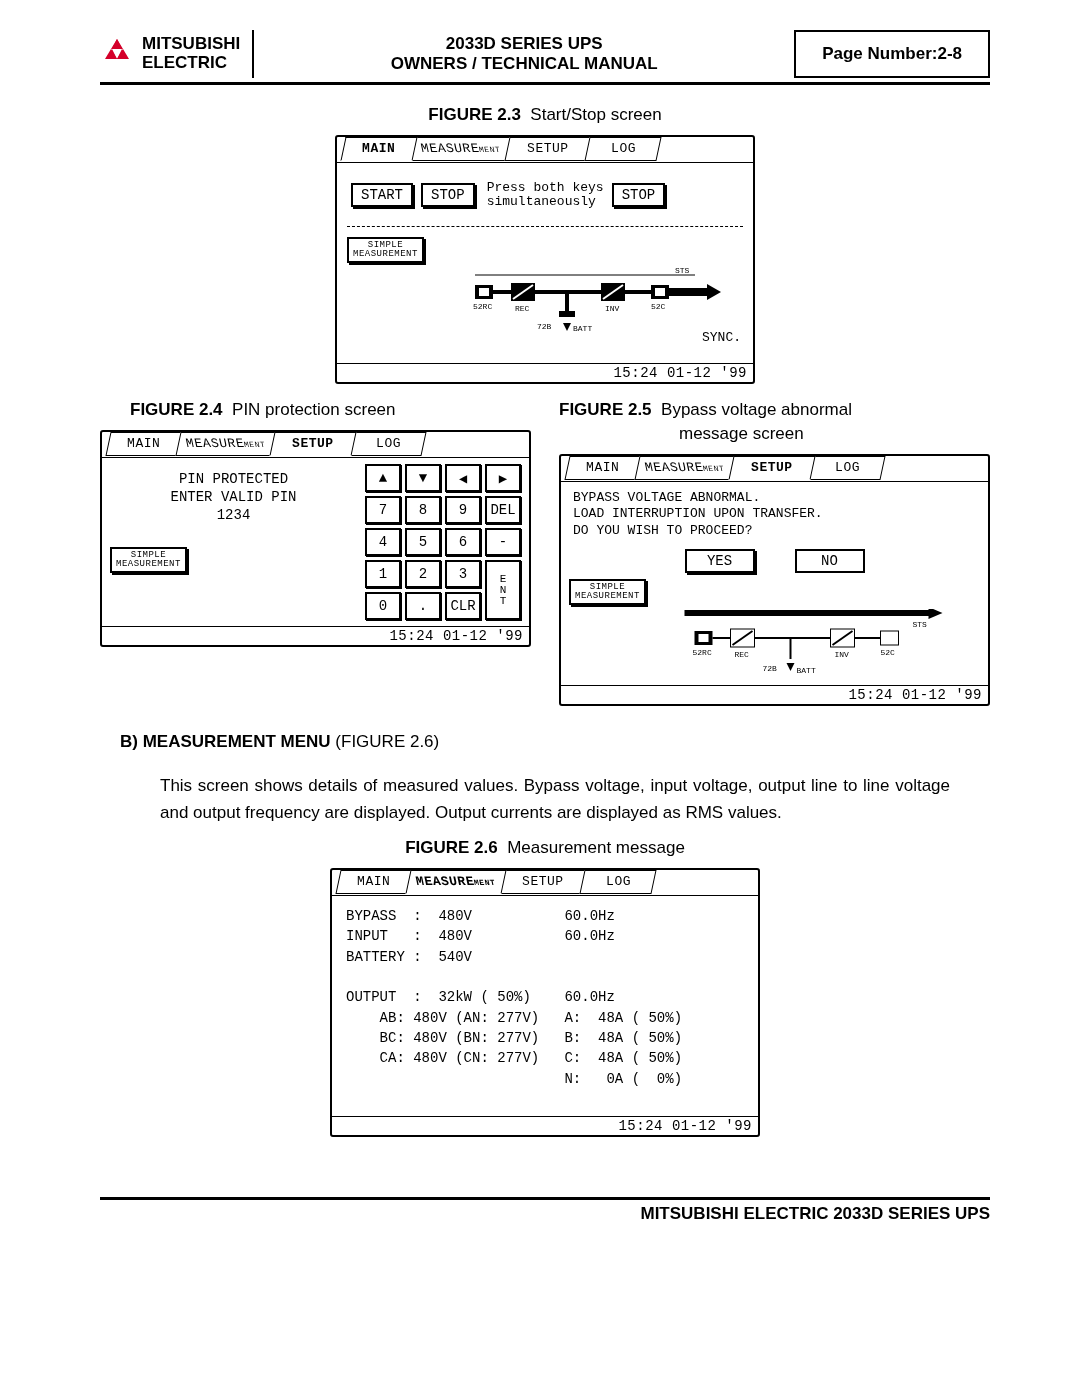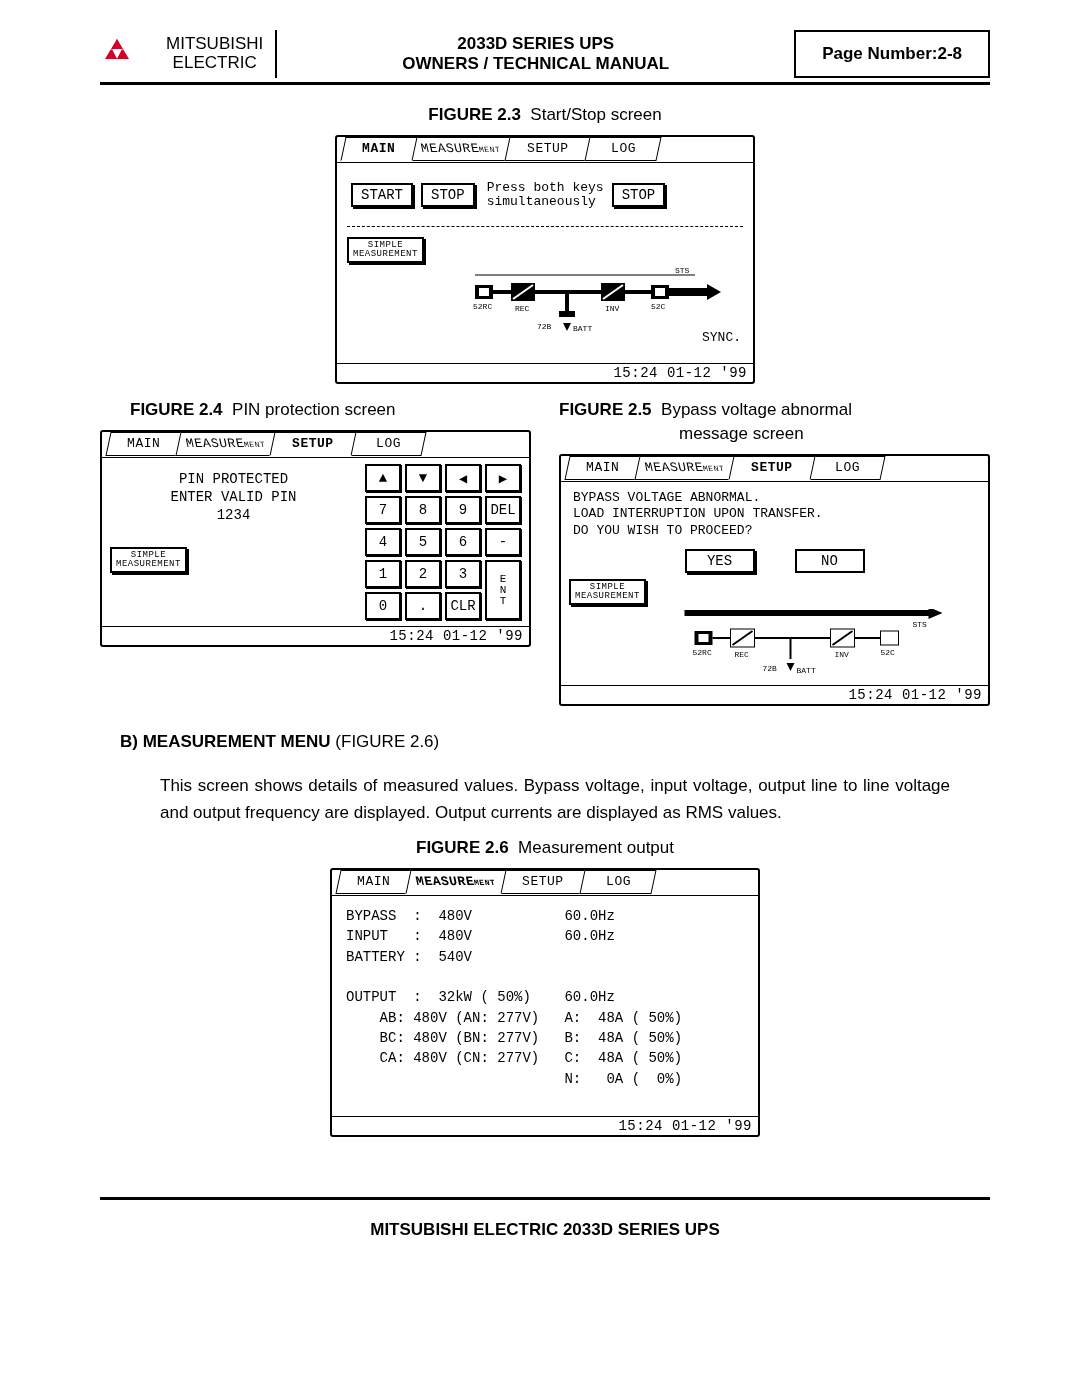--- a/index.html
+++ b/index.html
@@ -22,25 +22,23 @@
     display: flex;
     align-items: center;
     border-right: 2px solid #000;
     padding: 4px 12px 4px 0;
   }
   .logo {
     width: 34px; height: 30px;
     margin-right: 8px;
   }
   .brand {
-    font-weight: normal;
+    font-weight: bold;
     font-size: 17px;
     line-height: 1.1;
-    text-align:center;
-    margin-left:24px;
   }
   .header-center {
     flex: 1;
     text-align: center;
     font-weight: bold;
     font-size: 17px;
     padding: 4px 8px;
     display:flex; flex-direction:column; justify-content:center;
   }
   .header-right {
@@ -146,24 +144,24 @@
   .bypass-msg { font-size:13px; line-height:1.25; padding:2px 4px;}
   .yn-row { display:flex; gap:40px; justify-content:center; margin:8px 0 6px;}
   .section-text { font-size:17px; line-height:1.6; text-align:justify; margin:20px 40px 0 60px;}
   .section-head { font-size:17px; font-weight:bold; margin:26px 0 6px 20px;}
   .fig26 { width:430px; margin:4px auto 0; }
   .fig26 .body { font-size:14px; line-height:1.45; padding:10px 14px; min-height:220px;}
   .meas-row { white-space:pre;}
   .footer {
     border-top: 3px solid #000;
     margin-top: 60px;
-    text-align: center;
+    text-align: right;
     font-weight:bold;
     font-size:17px;
-    padding-top:20px;
+    padding-top:4px;
   }
   .tabM { left:6px; width:72px;}
   .tabMe { left:76px; width:96px;}
   .tabS { left:170px; width:82px;}
   .tabL { left:250px; width:72px;}
   .tabs > .tab:nth-child(1){ transform:skewX(-12deg); }
   .tabs > .tab:nth-child(2){ transform:skewX(-12deg); }
   .tabs > .tab:nth-child(3){ transform:skewX(-12deg); }
   .tabs > .tab:nth-child(4){ transform:skewX(-12deg); }
   .tabs > .tab span { display:inline-block; transform:skewX(12deg);}
@@ -360,21 +358,21 @@
     </div>
   </div>
 </div>
 
 <div class="section-head">
   <span>B)   MEASUREMENT MENU</span><span style="font-weight:normal;"> (FIGURE 2.6)</span>
 </div>
 <div class="section-text">This screen shows details of measured values. Bypass voltage, input voltage, output line to line voltage and output frequency are displayed. Output currents are displayed as RMS values.</div>
 
 <div class="fig-caption">
-  <b>FIGURE 2.6</b>&nbsp;&nbsp;<span>Measurement output</span>
+  <b>FIGURE 2.6</b>&nbsp;&nbsp;<span>Measurement message</span>
 </div>
 <div class="lcd fig26">
   <div class="tabs">
     <div class="tab tabM"><span>MAIN</span></div>
     <div class="tab tabMe active"><span><span>MEASURE</span><span class="sub">MENT</span></span></div>
     <div class="tab tabS"><span>SETUP</span></div>
     <div class="tab tabL"><span>LOG</span></div>
   </div>
   <div class="body" id="fig26body">
       <div class="meas-row">BYPASS  :  480V           60.0Hz</div>

